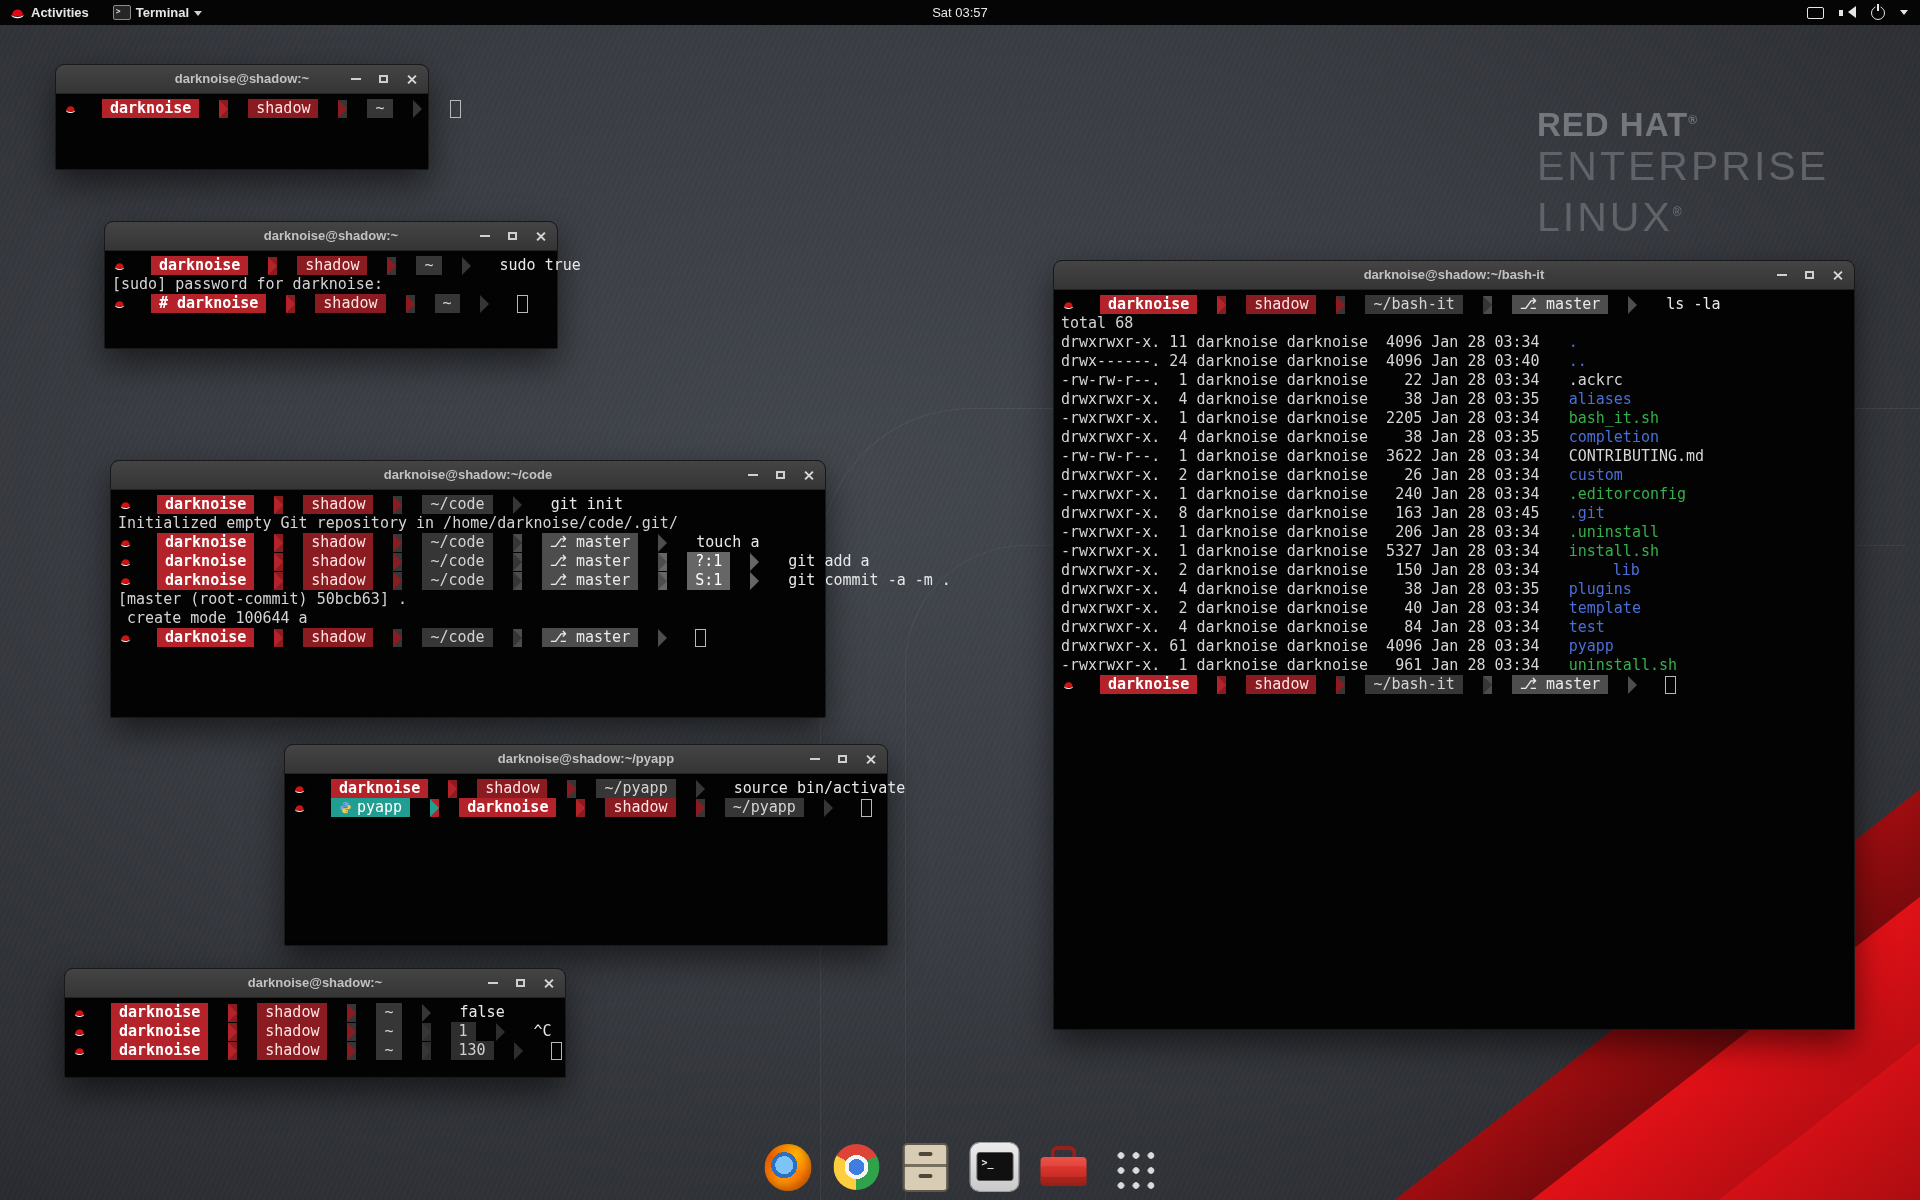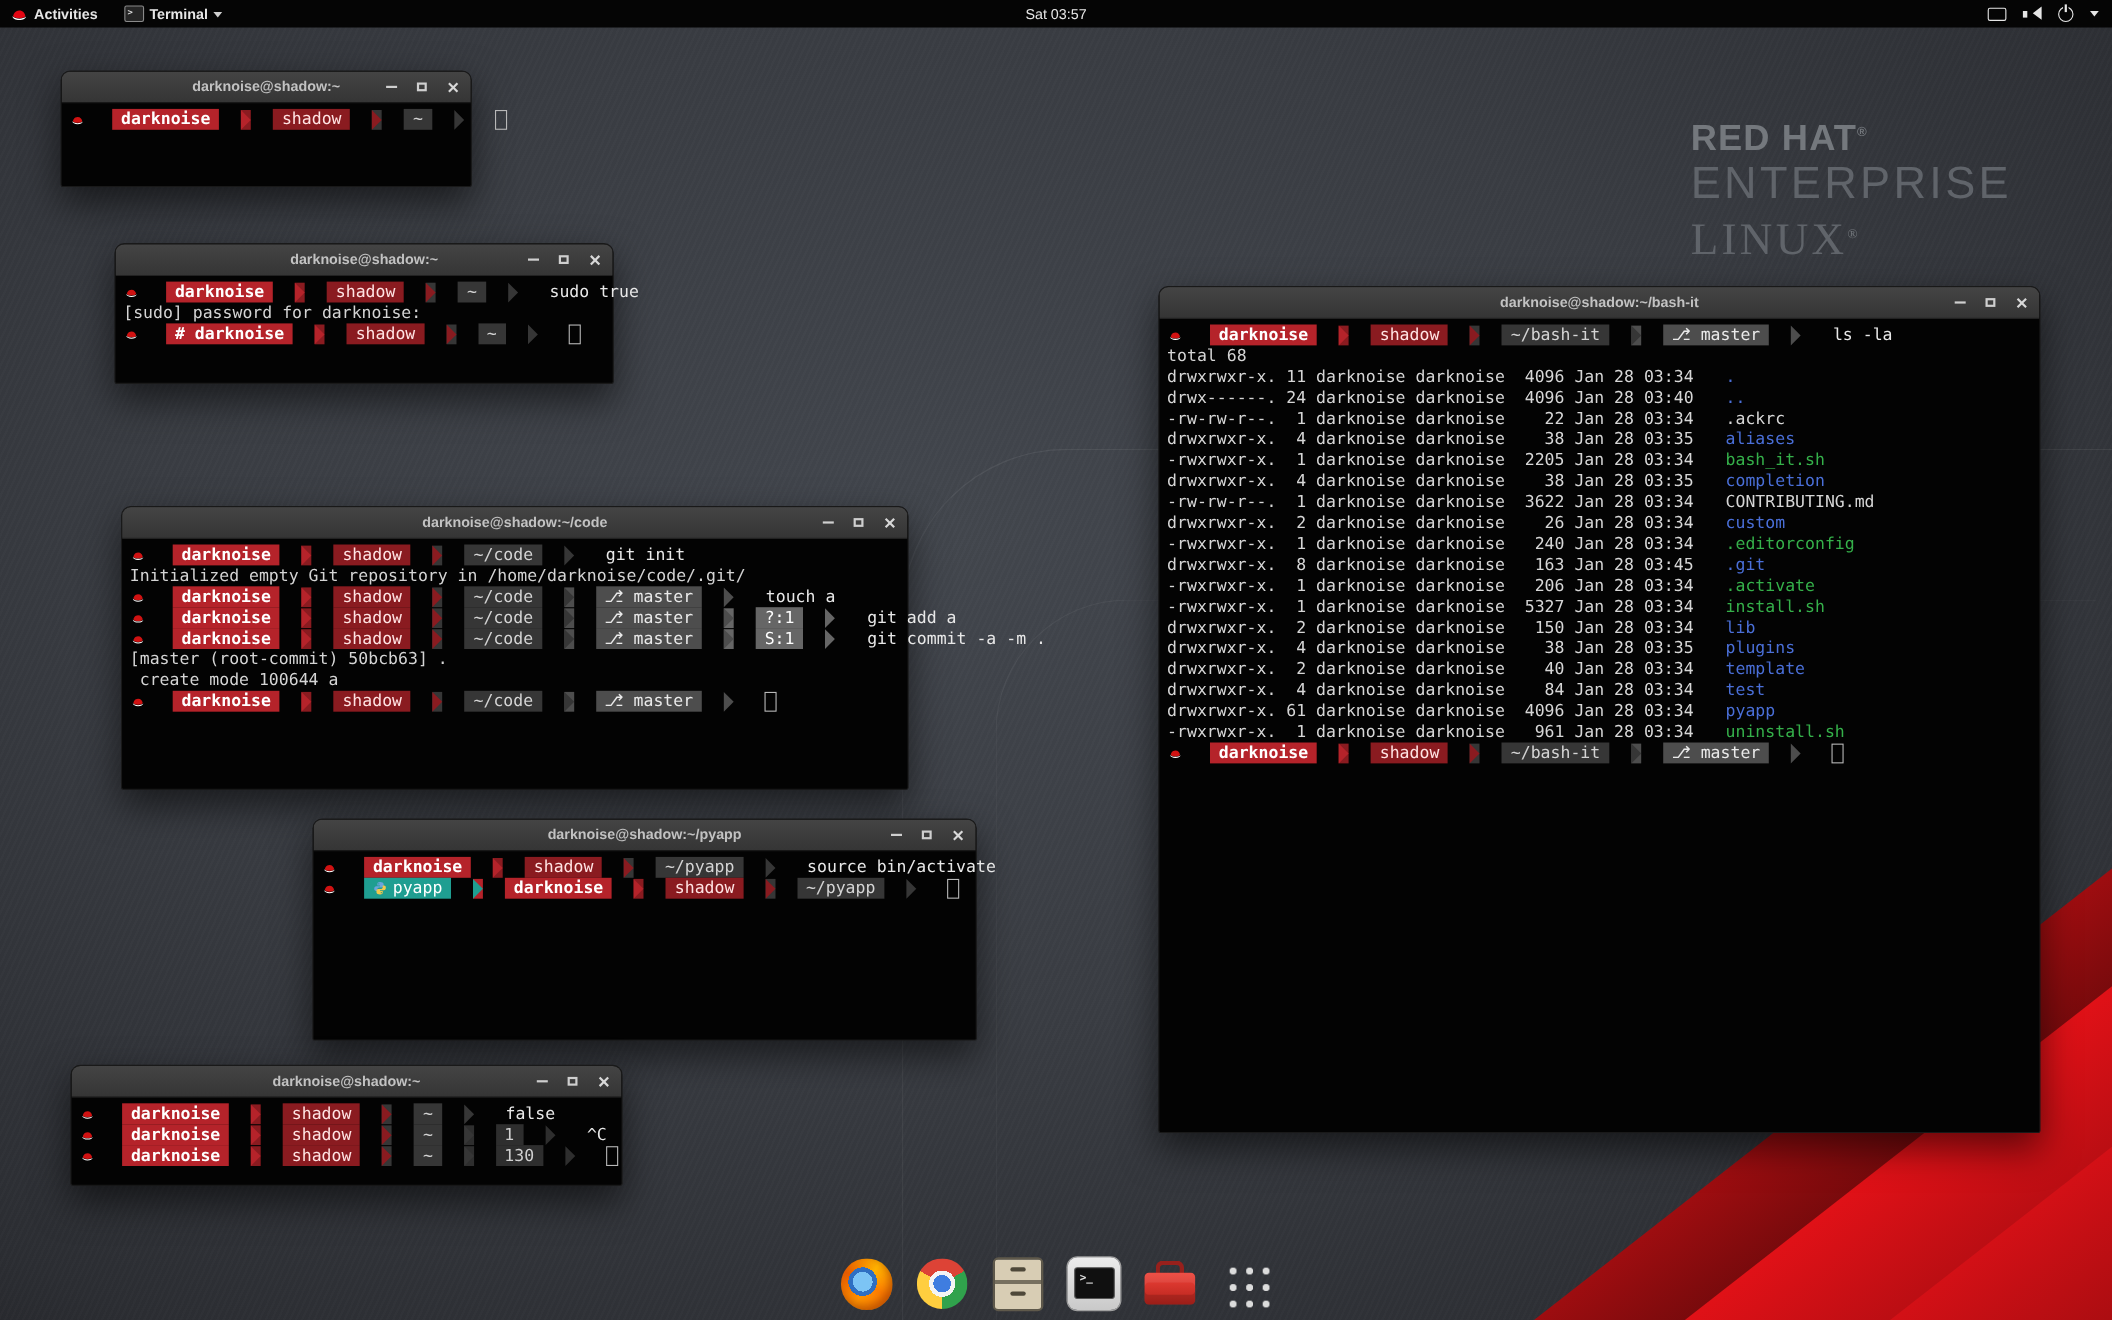--- a/index.html
+++ b/index.html
@@ -18,21 +18,21 @@
   .arc2{left:905px;top:545px;width:1000px;height:800px;border-radius:120px 0 0 0;border-top-color:rgba(255,255,255,.05);}
   .slashes{position:absolute;inset:0;overflow:hidden;}
   .slash{position:absolute;transform:rotate(-38deg);}
   .slash-a{left:1170px;top:880px;width:1300px;height:92px;background:linear-gradient(#9e0d10,#760a0c);}
   .slash-b{left:1240px;top:940px;width:1300px;height:148px;background:linear-gradient(#e01117,#b00d12);}
   .slash-c{left:1250px;top:1085px;width:1300px;height:200px;background:linear-gradient(#d31016,#930b0e);}
   
   .brand{position:absolute;left:1537px;top:102px;user-select:none;}
   .brand-l1{font-size:33px;font-weight:700;letter-spacing:1px;color:#74787d;line-height:36px;}
   .brand-l2{font-size:41px;font-weight:400;letter-spacing:3px;color:#60646a;line-height:46px;}
-  .brand-l3{font-size:41px;font-weight:400;letter-spacing:3px;color:#60646a;line-height:46px;font-family:Liberation Serif, serif;}
+  .brand-l3{font-size:41px;font-weight:400;letter-spacing:3px;color:#60646a;line-height:46px;}
   .brand sup{font-size:12px;color:#74787d;}
   
   .topbar{position:absolute;top:0;left:0;right:0;height:25px;background:#050505;color:#e6e6e6;
     display:flex;align-items:center;z-index:100;font-size:13px;font-weight:700;}
   .tb-item{display:flex;align-items:center;gap:5px;padding:0 9px;height:100%;cursor:default;}
   .tb-appmenu{margin-left:6px;}
   .appmenu-icon{display:inline-block;width:16px;height:13px;background:#262626;border:1px solid #8a8a8a;border-radius:2px;position:relative;}
   .appmenu-icon::after{content:'>';position:absolute;left:2px;top:0;font:700 8px/12px "DejaVu Sans Mono",monospace;color:#ddd;}
   .caret{width:0;height:0;border:4px solid transparent;border-top:5px solid #cfcfcf;margin-top:5px;}
   .tb-clock{position:absolute;left:50%;transform:translateX(-50%);font-weight:400;text-align:right;}
@@ -327,23 +327,23 @@
       <div class="tline"><span class="lspre">drwxrwxr-x. 11 darknoise darknoise  4096 Jan 28 03:34 </span><span class="lsname" style="color: rgb(74, 111, 216);">.</span></div>
       <div class="tline"><span class="lspre">drwx------. 24 darknoise darknoise  4096 Jan 28 03:40 </span><span class="lsname" style="color: rgb(74, 111, 216);">..</span></div>
       <div class="tline"><span class="lspre">-rw-rw-r--.  1 darknoise darknoise    22 Jan 28 03:34 </span><span class="lsname" style="color: rgb(214, 214, 214);">.ackrc</span></div>
       <div class="tline"><span class="lspre">drwxrwxr-x.  4 darknoise darknoise    38 Jan 28 03:35 </span><span class="lsname" style="color: rgb(74, 111, 216);">aliases</span></div>
       <div class="tline"><span class="lspre">-rwxrwxr-x.  1 darknoise darknoise  2205 Jan 28 03:34 </span><span class="lsname" style="color: rgb(53, 176, 74);">bash_it.sh</span></div>
       <div class="tline"><span class="lspre">drwxrwxr-x.  4 darknoise darknoise    38 Jan 28 03:35 </span><span class="lsname" style="color: rgb(74, 111, 216);">completion</span></div>
       <div class="tline"><span class="lspre">-rw-rw-r--.  1 darknoise darknoise  3622 Jan 28 03:34 </span><span class="lsname" style="color: rgb(214, 214, 214);">CONTRIBUTING.md</span></div>
       <div class="tline"><span class="lspre">drwxrwxr-x.  2 darknoise darknoise    26 Jan 28 03:34 </span><span class="lsname" style="color: rgb(74, 111, 216);">custom</span></div>
       <div class="tline"><span class="lspre">-rwxrwxr-x.  1 darknoise darknoise   240 Jan 28 03:34 </span><span class="lsname" style="color: rgb(53, 176, 74);">.editorconfig</span></div>
       <div class="tline"><span class="lspre">drwxrwxr-x.  8 darknoise darknoise   163 Jan 28 03:45 </span><span class="lsname" style="color: rgb(74, 111, 216);">.git</span></div>
-      <div class="tline"><span class="lspre">-rwxrwxr-x.  1 darknoise darknoise   206 Jan 28 03:34 </span><span class="lsname" style="color: rgb(53, 176, 74);">.activate</span></div>
+      <div class="tline"><span class="lspre">-rwxrwxr-x.  1 darknoise darknoise   206 Jan 28 03:34 </span><span class="lsname" style="color: rgb(53, 176, 74);">.uninstall</span></div>
       <div class="tline"><span class="lspre">-rwxrwxr-x.  1 darknoise darknoise  5327 Jan 28 03:34 </span><span class="lsname" style="color: rgb(53, 176, 74);">install.sh</span></div>
-      <div class="tline"><span class="lspre">drwxrwxr-x.  2 darknoise darknoise   150 Jan 28 03:34 </span><span class="lsname" style="color: rgb(74, 111, 216);">lib</span></div>
+      <div class="tline"><span class="lspre">drwxrwxr-x.  2 darknoise darknoise   150 Jan 28 03:34 </span><span class="lsname" style="color: rgb(74, 111, 216); margin-left: 44px;">lib</span></div>
       <div class="tline"><span class="lspre">drwxrwxr-x.  4 darknoise darknoise    38 Jan 28 03:35 </span><span class="lsname" style="color: rgb(74, 111, 216);">plugins</span></div>
       <div class="tline"><span class="lspre">drwxrwxr-x.  2 darknoise darknoise    40 Jan 28 03:34 </span><span class="lsname" style="color: rgb(74, 111, 216);">template</span></div>
       <div class="tline"><span class="lspre">drwxrwxr-x.  4 darknoise darknoise    84 Jan 28 03:34 </span><span class="lsname" style="color: rgb(74, 111, 216);">test</span></div>
       <div class="tline"><span class="lspre">drwxrwxr-x. 61 darknoise darknoise  4096 Jan 28 03:34 </span><span class="lsname" style="color: rgb(74, 111, 216);">pyapp</span></div>
       <div class="tline"><span class="lspre">-rwxrwxr-x.  1 darknoise darknoise   961 Jan 28 03:34 </span><span class="lsname" style="color: rgb(53, 176, 74);">uninstall.sh</span></div>
       <div class="tline"><span class="hat"><svg width="13" height="10" viewBox="0 0 34 24">
             <path d="M6 15c0-2 3-10 11-10 7 0 9.5 5 10.5 8l.5 2c0 2-5 4-11 4S6 17 6 15z" fill="#d01212"></path>
             <path d="M4.5 15.5c2.5 3 8 4.5 12.5 4.5s10-1.5 12.5-4c-.5 3.5-5.5 6.5-12.5 6.5S5 19.5 4.5 15.5z" fill="#ffffff"></path>
           </svg></span><span class="pseg" style="background: rgb(181, 35, 42); color: rgb(255, 255, 255); font-weight: 700;">darknoise</span><span class="psep" style="border-left-color: rgb(181, 35, 42); background: rgb(138, 27, 32);"></span><span class="pseg" style="background: rgb(138, 27, 32); color: rgb(255, 227, 227);">shadow</span><span class="psep" style="border-left-color: rgb(138, 27, 32); background: rgb(54, 54, 54);"></span><span class="pseg" style="background: rgb(54, 54, 54); color: rgb(212, 212, 212);">~/bash-it</span><span class="psep" style="border-left-color: rgb(54, 54, 54); background: rgb(77, 77, 77);"></span><span class="pseg" style="background: rgb(77, 77, 77); color: rgb(234, 234, 234);">⎇ master</span><span class="psep" style="border-left-color: rgb(77, 77, 77); background: transparent;"></span><span class="cursor"></span></div>
     </div>

